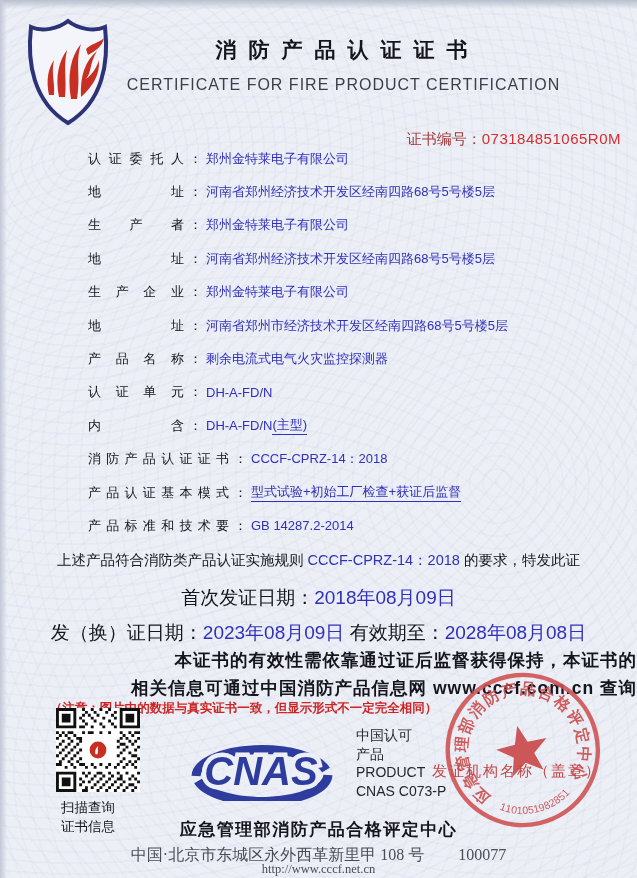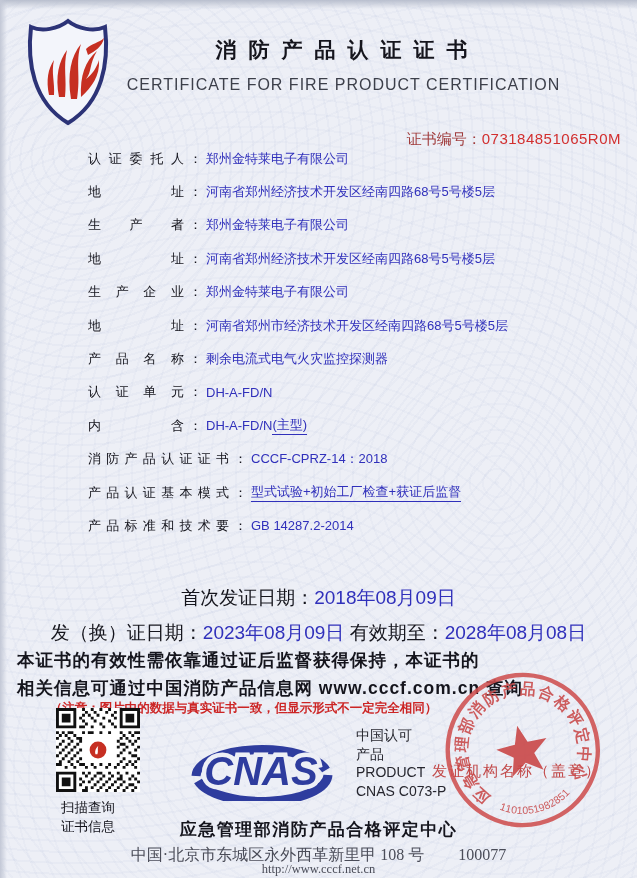--- a/index.html
+++ b/index.html
@@ -40,21 +40,21 @@
 
   .statement { position:absolute; left:0; right:0; top:551px; text-align:center;
     font-size:14.5px; color:#15151d; }
   .statement .rule { color:#3030bb; }
 
   .dateline { position:absolute; left:0; right:0; text-align:center; font-size:19px; color:#15151d; }
   .dateline .val { color:#3030bb; }
   .d1 { top:585px; }
   .d2 { top:620px; }
 
-  .bold-line { position:absolute; left:17px; right:0; text-align:left;
+  .bold-line { position:absolute; left:4px; right:0; text-align:right;
     font-size:17.5px; font-weight:bold; color:#15151d; letter-spacing:1px; }
   .b1 { top:648px; }
   .b2 { top:676px; }
 
   .red-note { position:absolute; left:0; right:150px; top:700px; text-align:center;
     font-size:12.5px; font-weight:bold; color:#cc2525; }
 
   .qr-wrap { position:absolute; left:50px; top:708px; width:92px; text-align:left; }
   .qr-wrap svg { width:84px; height:84px; display:block; margin-left:6px; }
   .qr-cap { font-size:13.5px; color:#15151d; margin-top:6px; margin-left:11px; line-height:19px; }
@@ -158,20 +158,23 @@
         <span class="colon">：</span>
         <span class="val u">型式试验+初始工厂检查+获证后监督</span>
     </div>
     <div class="frow long">
       <span class="lab">产品标准和技术要</span>
         <span class="colon">：</span>
         <span class="val">GB 14287.2-2014</span>
     </div>
   </div>
 
+  <div class="statement">
+    <span>上述产品符合消防类产品认证实施规则 </span><span class="rule">CCCF-CPRZ-14：2018</span><span> 的要求，特发此证</span>
+  </div>
 
   <div class="dateline d1">
     <span>首次发证日期：</span><span class="val">2018年08月09日</span>
   </div>
   <div class="dateline d2">
     <span>发（换）证日期：</span><span class="val">2023年08月09日</span><span> 有效期至：</span><span class="val">2028年08月08日</span>
   </div>
 
   <div class="bold-line b1">本证书的有效性需依靠通过证后监督获得保持，本证书的</div>
   <div class="bold-line b2">相关信息可通过中国消防产品信息网 www.cccf.com.cn 查询</div>

